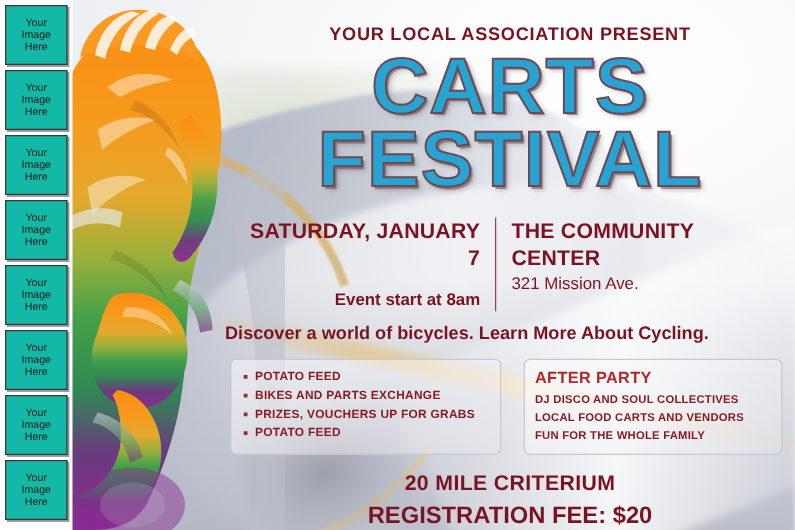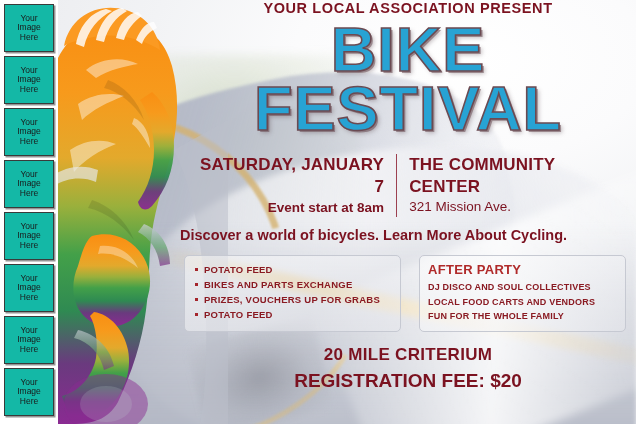--- a/index.html
+++ b/index.html
@@ -162,21 +162,21 @@
     width:456px; height:424px;
     z-index:10;
   }
 
   .presenter {
     text-align:center;
     color:#7b1220;
     font-size:14.5px;
     font-weight:bold;
     letter-spacing:.6px;
-    margin-top:0;
+    margin-top:20px;
   }
 
   .title-block {
     text-align:center;
     margin-top:4px;
   }
   .title-line {
     font-size:63px;
     font-weight:bold;
     line-height:.94;
@@ -194,21 +194,21 @@
     display:flex;
     justify-content:center;
     align-items:stretch;
     margin-top:16px;
     color:#7b1220;
   }
   .datebar .col { padding:0 12px; }
   .datebar .col.left { text-align:right; }
   .datebar .col.right { text-align:left; border-left:1.5px solid #9c4050; }
   .dt-main { font-size:17px; font-weight:bold; letter-spacing:.2px; line-height:1.25; }
-  .dt-sub  { font-size:13.5px; font-weight:bold; line-height:1.35; margin-top:2px; }
+  .dt-sub  { font-size:13.5px; font-weight:bold; line-height:1.35; margin-top:14px; }
   .vn-main { font-size:17px; font-weight:bold; letter-spacing:.2px; line-height:1.25; }
   .vn-sub  { font-size:13.5px; font-weight:normal; line-height:1.35; margin-top:1px; }
 
   .tagline {
     color:#7b1220;
     font-size:14.5px;
     font-weight:bold;
     margin-top:10px;
   }
 
@@ -411,21 +411,21 @@
       <span>Image</span>
       <span>Here</span>
     </div>
   </div>
 
   <div class="content">
 
     <div class="presenter">YOUR LOCAL ASSOCIATION PRESENT</div>
 
     <div class="title-block">
-      <div class="title-line">BIKE</div>
+      <div class="title-line">CARTS</div>
       <div class="title-line l2">FESTIVAL</div>
     </div>
 
     <div class="datebar">
       <div class="col left">
         <div class="dt-main">SATURDAY, JANUARY 7</div>
         <div class="dt-sub">Event start at 8am</div>
       </div>
       <div class="col right">
         <div class="vn-main">THE COMMUNITY CENTER</div>

